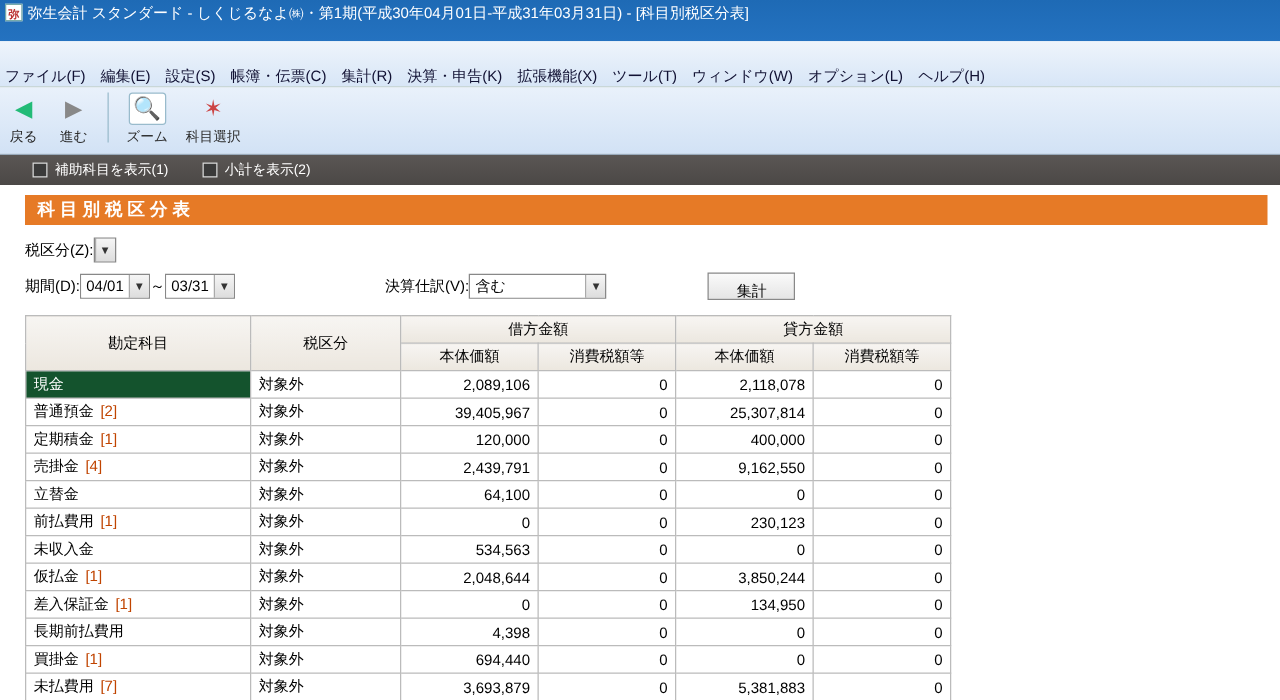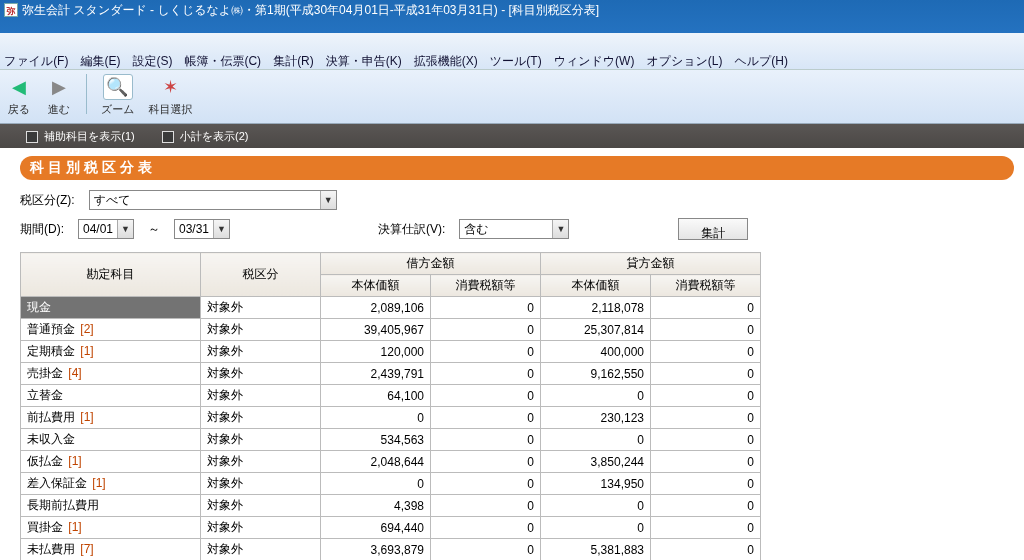--- a/index.html
+++ b/index.html
@@ -17,38 +17,38 @@
   .ticon.back { color:#2b7; } .ticon.fwd { color:#888; }
   .ticon.zoom{ width:30px; border:1px solid #9bc; background:#fff; color:#258; }
   .ticon.sel { color:#c44; }
   .vsep { width:1px; height:40px; background:#9bc; }
   
   .optbar { background:linear-gradient(#5a5654,#4b4846); height:24px; line-height:24px; color:#fff; padding:0 26px; font-size:11px; }
   .optbar .chk { display:inline-block; margin-right:24px; }
   .optbar .chk::before { content:""; display:inline-block; width:10px; height:10px; border:1px solid #ddd; background:#3a3a3a; margin-right:6px; vertical-align:middle; }
   
   .pagetitle-wrap { padding:8px 10px 0 20px; }
-  .pagetitle { background:#e67a26; color:#fff; font-size:14px; font-weight:bold; padding:3px 10px; letter-spacing:4px;border-radius:12px; }
+  .pagetitle { background:#e67a26; color:#fff; font-size:14px; font-weight:bold; padding:3px 10px; letter-spacing:4px; }
   
   .filter { padding:10px 10px 4px 20px; }
-  .filter-row { display:flex; align-items:center; margin-bottom:8px; font-size:12px; gap:14px; }
+  .filter-row { display:flex; align-items:center; margin-bottom:8px; font-size:12px; gap:0; }
   .lbl { white-space:nowrap; }
   .selbox { display:inline-flex; align-items:center; border:1px solid #888; background:#fff; height:20px; }
   .selbox input { border:0; height:18px; font-size:12px; padding:0 4px; }
   .selbox .dd { width:16px; height:18px; background:linear-gradient(#f5f5f5,#ddd); border-left:1px solid #aaa; display:flex; align-items:center; justify-content:center; font-size:9px; color:#333; }
   .btn { border:1px solid #888; background:linear-gradient(#fafafa,#e5e5e5); padding:6px 22px; height:22px; font-size:12px; cursor:default;margin-left:41px; }
   
   .tablewrap { padding:0 18px 0 20px; }
   table { border-collapse:collapse; width:740px; table-layout:fixed; }
   th,td { border:1px solid #bbb; padding:2px 6px; height:20px; font-size:12px; overflow:hidden; white-space:nowrap; }
   th { background:linear-gradient(#f7f5f2,#ece7df); font-weight:normal; text-align:center; }
   td.num { text-align:right; }
   td.acct { text-align:left; }
   td.acct .sub { color:#c04400; margin-left:2px; }
-  tr.selected td.acct { background:#737373; color:#fff; }
+  tr.selected td.acct { background:#14532d; color:#fff; }
   td.tax { text-align:left; }
 </style>
 </head>
 <body>
 
 <div class="titlebar">
   <span class="icon">弥</span><span>弥生会計 スタンダード - しくじるなよ㈱・第1期(平成30年04月01日-平成31年03月31日) - [科目別税区分表]</span>
 </div>
 
 <div class="menubar" id="menubar"><span>ファイル(F)</span><span>編集(E)</span><span>設定(S)</span><span>帳簿・伝票(C)</span><span>集計(R)</span><span>決算・申告(K)</span><span>拡張機能(X)</span><span>ツール(T)</span><span>ウィンドウ(W)</span><span>オプション(L)</span><span>ヘルプ(H)</span></div>
@@ -79,21 +79,20 @@
 </div>
 
 <div class="pagetitle-wrap">
   <div class="pagetitle">科目別税区分表</div>
 </div>
 
 <div class="filter">
   <div class="filter-row">
     <span class="lbl">税区分(Z):</span>
     <span class="selbox">
-        <input style="width: 230px;" value="すべて">
         <span class="dd">▼</span>
       </span>
   </div>
   <div class="filter-row">
     <span class="lbl">期間(D):</span>
     <span class="selbox">
         <input style="width: 38px; text-align: center;" value="04/01">
         <span class="dd">▼</span>
       </span>
     <span>～</span>

